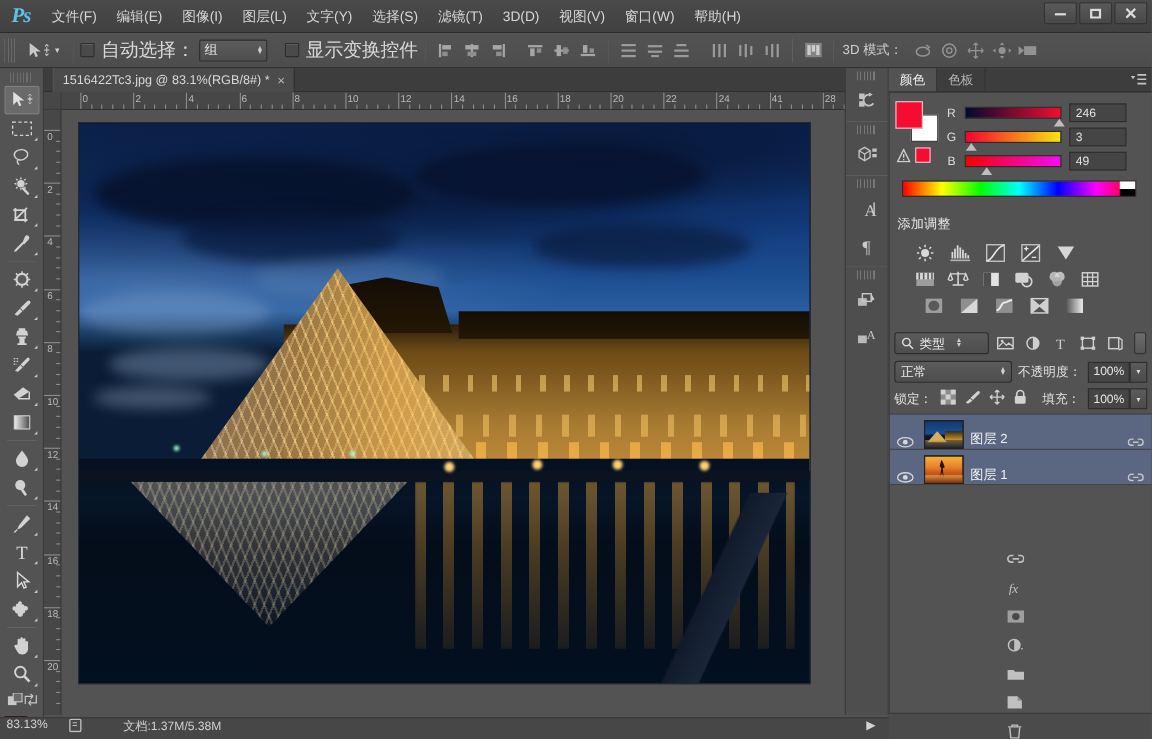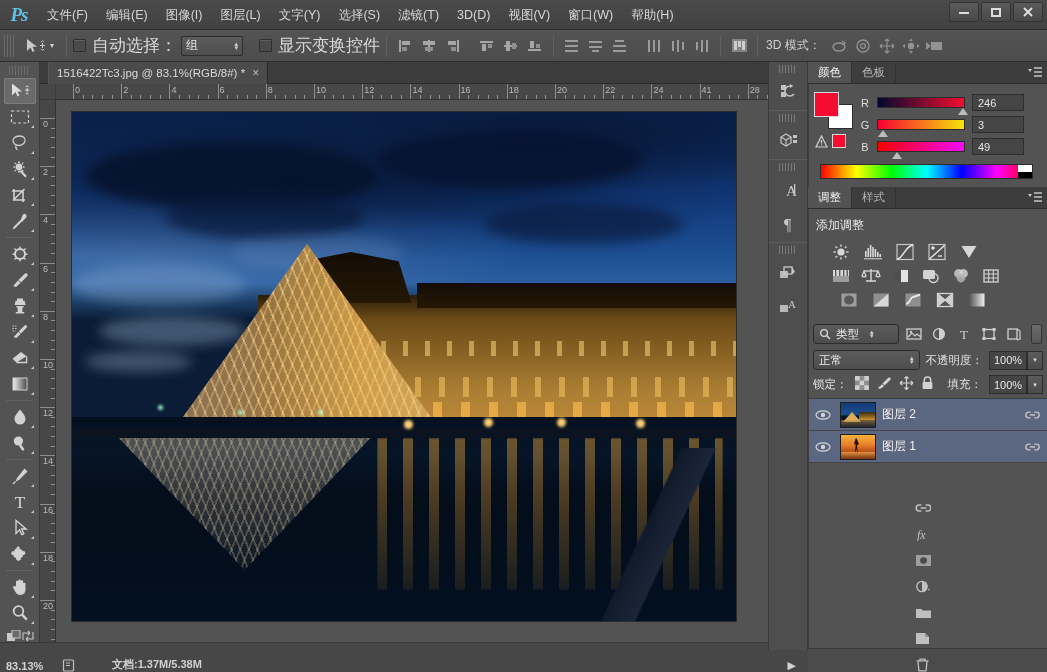--- a/index.html
+++ b/index.html
@@ -138,23 +138,23 @@
   .bldg-roof { position:absolute; background:linear-gradient(#140d06,#241704); }
   .pyr {
     position:absolute; width:0;height:0;
     border-left:215px solid transparent; border-right:215px solid transparent;
   }
   .water-refl { position:absolute; filter:blur(1.2px); opacity:.75; }
   .lightdot { position:absolute; border-radius:50%; filter:blur(1.4px); }
 
   
   .statusbar {
-    position:absolute; left:0; bottom:0; width:808px; height:30px;
+    position:absolute; left:0; bottom:0; width:808px; height:20px;
     background:#474747; border-top:1px solid #393939;
-    display:flex; align-items:flex-end; font-size:11px; color:#d2d2d2;font-weight:bold;
+    display:flex; align-items:flex-start; font-size:11px; color:#d2d2d2;
   }
   .zoomfield { width:62px; padding-left:6px; }
   .statdoc { margin-left:36px; }
   .playarrow { margin-left:auto; margin-right:12px; }
 
   
   .dockstrip {
     position:absolute; top:62px; left:768px; width:40px; height:588px;
     background:#4e4e4e; border-left:1px solid #3b3b3b; border-right:1px solid #3b3b3b;
   }
@@ -211,21 +211,21 @@
     border:1px solid #2c2c2c; border-radius:3px; display:flex; align-items:center;
     justify-content:space-between; padding:0 5px; font-size:11.5px; color:#ececec; }
   .miniv { height:19px; background:#454545; border:1px solid #2d2d2d; font-size:11px;
     color:#e6e6e6; display:flex;align-items:center; padding:0 4px;}
   .stepbtn { width:16px;height:19px; background:linear-gradient(#5b5b5b,#4b4b4b);
     border:1px solid #2c2c2c; display:flex;align-items:center;justify-content:center;font-size:7px;color:#ddd;}
   .lay-row3 { display:flex; align-items:center; gap:7px; padding:3px 4px 4px 5px; }
   .lbl { font-size:11.5px; color:#e0e0e0; white-space:nowrap;}
   .layerlist { border-top:1px solid #3c3c3c; }
   .layer {
-    height:32px; display:flex; align-items:center; gap:6px;
+    height:32px; display:flex; align-items:flex-end; gap:6px;
     border-bottom:1px solid #444; padding-left:4px; background:#535353;
   }
   .layer.selected { background:#5b6780; }
   .eye { width:22px; display:flex; align-items:center; justify-content:center; }
   .thumb { width:36px; height:26px; border:1px solid #1f1f1f; overflow:hidden; position:relative; background:#222;}
   .lname { font-size:12px; color:#f0f0f0; flex:1; }
   .linkico { width:22px; display:flex;align-items:center;justify-content:center; margin-right:4px;}
   .panel-bottom {
     position:absolute; left:0; bottom:0; width:239px; height:24px;
     background:#4b4b4b; border-top:1px solid #3a3a3a;
@@ -959,28 +959,20 @@
               </div>
               <div class="valbox">49</div>
             </div>
           </div>
         </div>
         <div class="spectrum"></div>
       </div>
     </div>
 
     <div class="panel" style="margin-top:2px">
-      <div class="panel-tabs">
-        <div class="ptab active">调整</div>
-        <div class="ptab">样式</div>
-        <svg class="pmenu" viewBox="0 0 16 14">
-          <path d="M1 3 l4 0 -2 3z" fill="#c4c4c4"></path>
-            <path d="M7 2 h8 M7 6 h8 M7 10 h8" stroke="#c4c4c4" stroke-width="1.5"></path>
-        </svg>
-      </div>
       <div class="panel-body" style="padding:4px 4px 6px 4px">
         <div class="adj-title">添加调整</div>
 
         <div class="adj-row" style="gap:10px">
           <div class="adj-ico">
             <svg width="20" height="18">
                 <circle cx="10" cy="9" r="3.6" fill="#d8d8d8"></circle>
                 <g stroke="#d8d8d8" stroke-width="1.4">
                   <path d="M10 1.5v2.2M10 14.3v2.2M2.5 9h2.2M15.3 9h2.2M4.5 3.5l1.6 1.6M13.9 12.9l1.6 1.6M15.5 3.5l-1.6 1.6M6.1 12.9l-1.6 1.6"></path>
                 </g>

